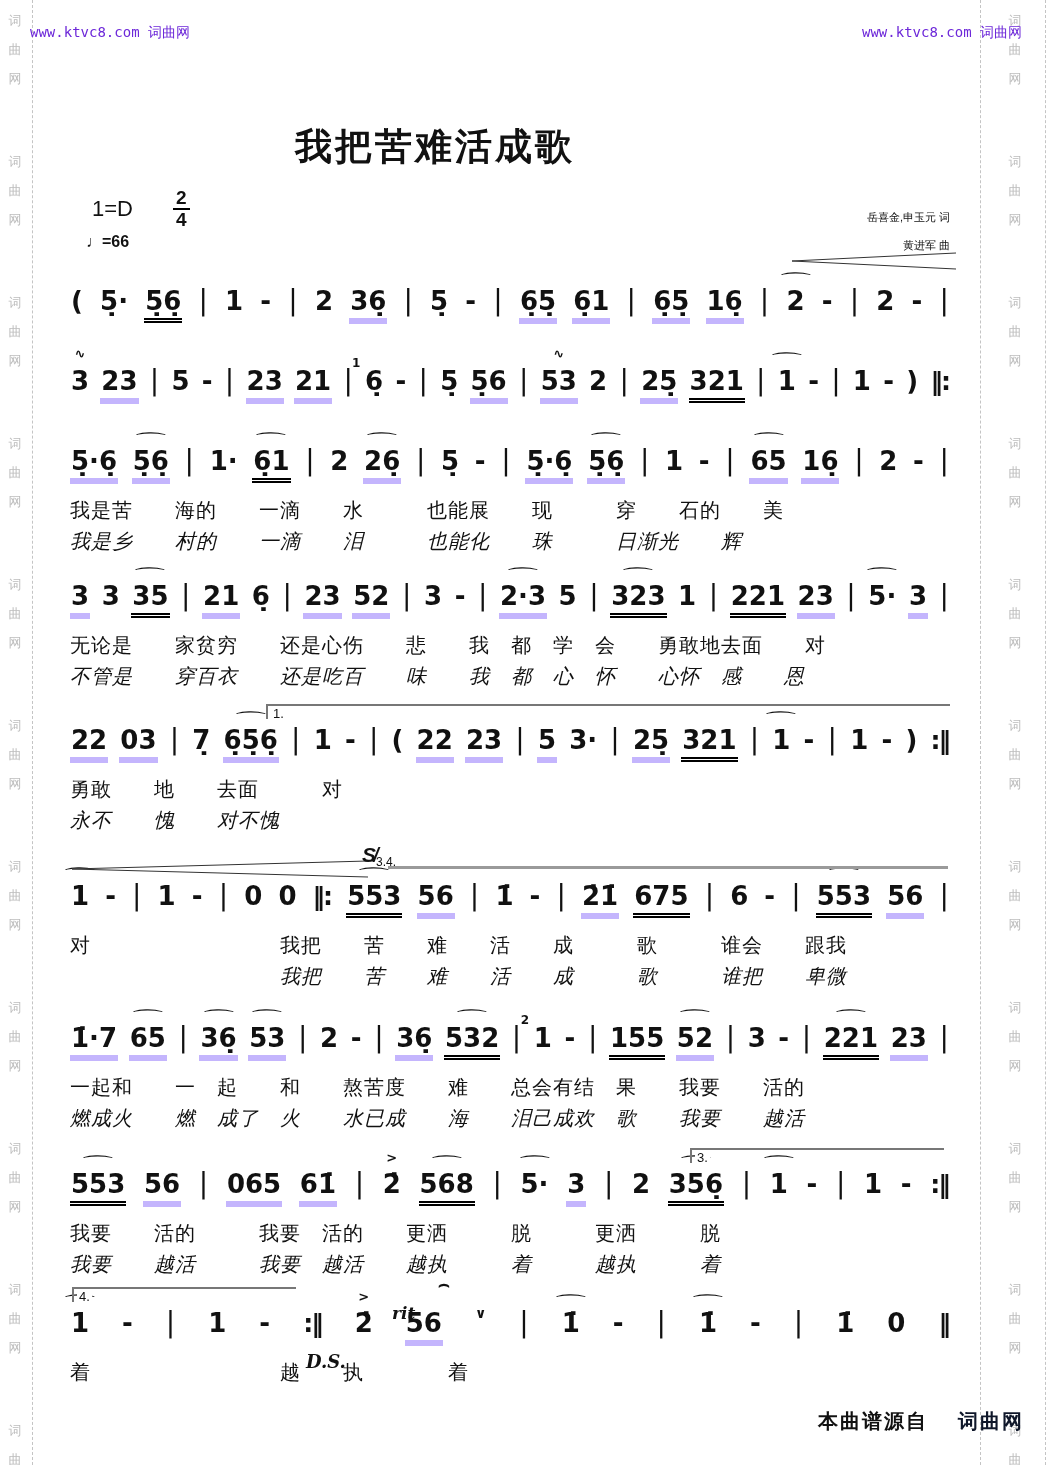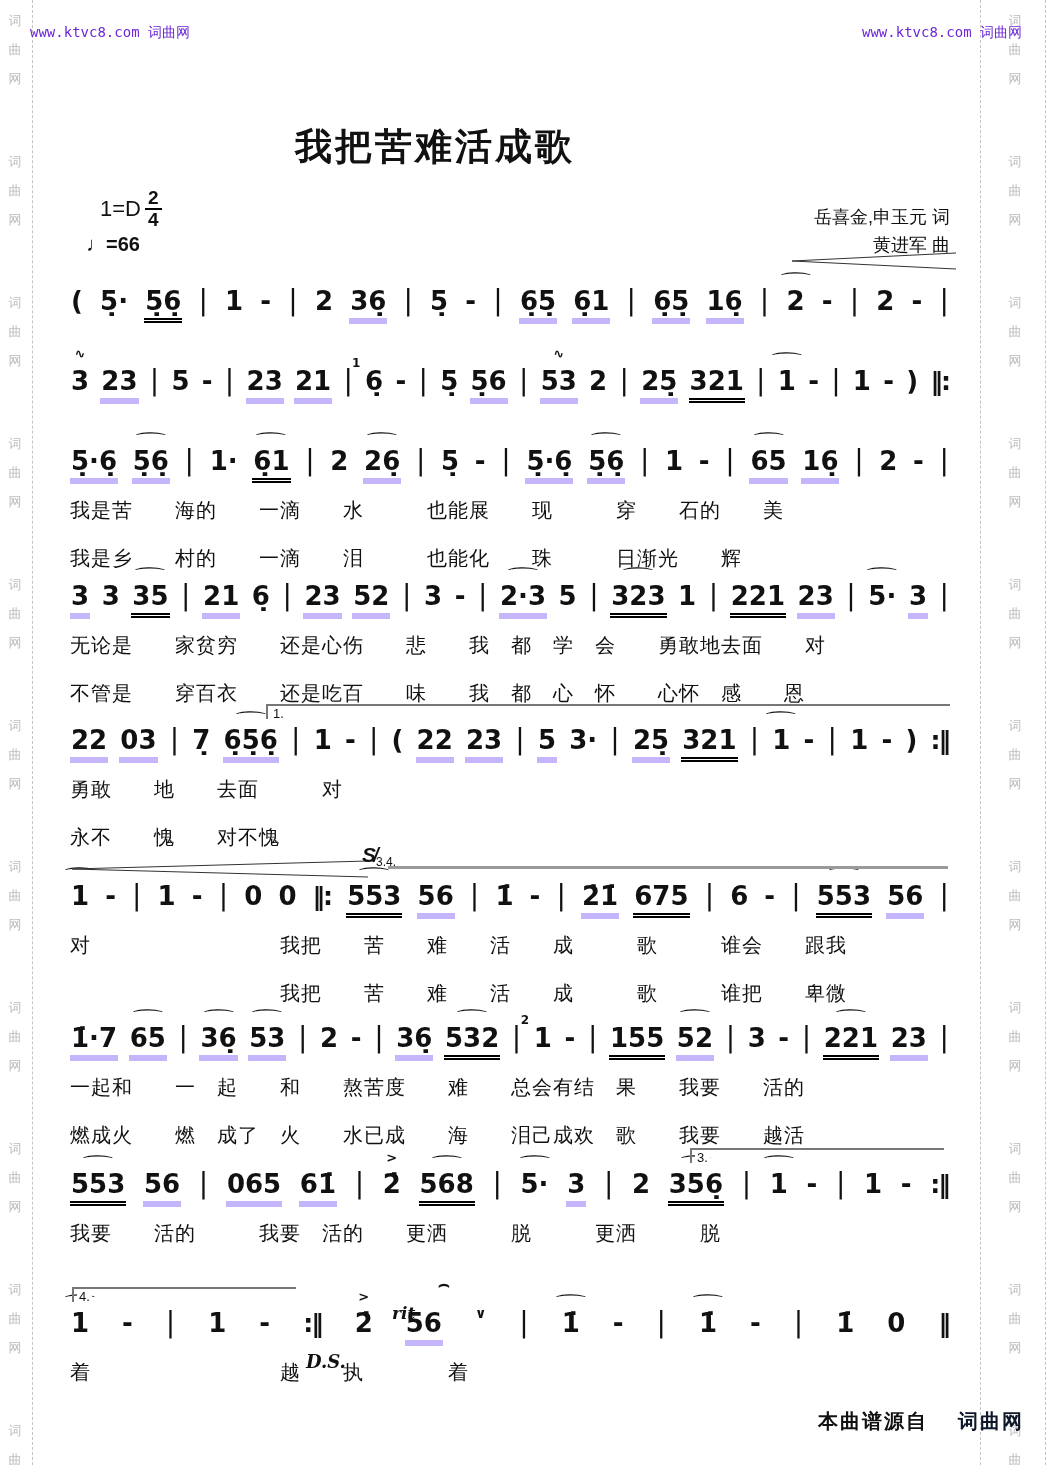--- a/index.html
+++ b/index.html
@@ -10,47 +10,47 @@
   .rail-left{left:2px;} .rail-right{left:1002px;}
   .rail .grp{margin-bottom:54px;}
   .rail .ch{display:block;font-size:13px;line-height:29px;color:#bdbdbd;}
   .vdash{position:absolute;top:0;bottom:0;border-left:1px dashed #c4c4c4;}
   
   .wm{position:absolute;top:24px;font:14px "DejaVu Sans Mono",monospace;color:#6d28d9;white-space:pre;}
   .wm-tl{left:30px;} .wm-tr{right:28px;}
   
   .title{position:absolute;top:122px;left:0;width:870px;text-align:center;
          font-size:37px;font-weight:700;letter-spacing:3px;}
-  .keysig{position:absolute;left:100px;top:188px;font-size:22px;display:flex;align-items:center;}
+  .keysig{position:absolute;left:92px;top:188px;font-size:22px;display:flex;align-items:center;gap:36px;}
   .frac{display:inline-flex;flex-direction:column;margin-left:4px;font-size:19px;font-weight:700;line-height:1.05;text-align:center;}
   .frac .top{border-bottom:2px solid #000;padding:0 3px;}
   .frac .bot{padding:0 3px;}
-  .tempo{position:absolute;left:86px;top:233px;font-size:20px;font-weight:700;}
-  .credits{position:absolute;right:100px;top:203px;text-align:right;font-size:18px;line-height:28px;}
+  .tempo{position:absolute;left:86px;top:233px;font-size:16px;font-weight:700;}
+  .credits{position:absolute;right:100px;top:203px;text-align:right;font-size:11px;line-height:28px;}
   .hairpin{position:absolute;}
   
   #score{position:absolute;left:0;top:0;width:1050px;height:1465px;}
   .system{position:absolute;left:70px;width:880px;}
   .notes{display:flex;justify-content:space-between;align-items:baseline;}
   .tok{position:relative;display:inline-block;font-family:"DejaVu Sans",sans-serif;
        font-weight:700;font-size:26px;line-height:1.25;}
   .tok .main{display:inline-block;padding:0 1px;position:relative;}
   .tok .main.u1{border-bottom:6px solid #c4b5fd;}
   .tok .main.u2{border-bottom:2px solid #000;}
   .tok .main.u2::after{content:"";position:absolute;left:0;right:0;bottom:-5px;border-bottom:2px solid #000;}
   .tok.bar .main{font-weight:400;font-size:28px;}
   .tok.rep .main{font-weight:700;font-size:25px;letter-spacing:-2px;}
   .tok.breath .main{font-size:14px;vertical-align:14px;}
   .above{position:absolute;left:50%;top:-15px;transform:translateX(-50%);font-size:14px;line-height:1;}
   .above.arc{top:-13px;font-size:13px;transform:translateX(-50%) scaleX(2.6);}
   .above.mord{top:-18px;font-size:13px;}
   .above.acc{top:-17px;font-size:13px;font-weight:700;}
   .pre{position:absolute;left:-12px;top:-9px;font-size:12px;font-weight:700;}
   .lyrics{margin-top:13px;font-size:20px;letter-spacing:1px;white-space:pre;font-weight:400;}
-  .lyrics + .lyrics{margin-top:21px;}
+  .lyrics + .lyrics{margin-top:4px;font-style:italic;}
   
   .volta{position:absolute;height:13px;border-top:2px solid #777;border-left:2px solid #777;}
   .volta .vlabel{position:absolute;left:3px;top:0;font-size:13px;font-weight:400;background:#fff;padding:0 2px;}
   .grayline{position:absolute;height:3px;background:#9a9a9a;}
   .mk{position:absolute;line-height:1;}
   .mk-ds{font-style:italic;font-size:18px;font-weight:700;font-family:"DejaVu Serif",serif;}
   .mk-rit{font-style:italic;font-size:17px;font-weight:700;font-family:"DejaVu Serif",serif;}
   .mk-ferm{font-size:18px;font-weight:700;}
   .mk-segno{font-size:21px;font-weight:700;font-style:italic;}
   .mk-segno .sub{font-size:12px;font-style:normal;font-weight:400;vertical-align:-4px;}
@@ -440,20 +440,21 @@
         <span class="tok"><span class="main u2">356̣</span><span class="above arc">⌒</span></span>
         <span class="tok bar"><span class="main">|</span></span>
         <span class="tok"><span class="main">1</span><span class="above arc">⌒</span></span>
         <span class="tok"><span class="main">-</span></span>
         <span class="tok bar"><span class="main">|</span></span>
         <span class="tok"><span class="main">1</span></span>
         <span class="tok"><span class="main">-</span></span>
         <span class="tok rep"><span class="main">:‖</span></span>
       </div>
       <div class="lyrics">我要　　活的　　　我要　活的　　更洒　　　脱　　　更洒　　　脱</div>
+      <div class="lyrics">我要　　越活　　　我要　越活　　越执　　　着　　　越执　　　着</div>
       <div class="volta" style="left: 620px; top: -18px; width: 252px;">
         <span class="vlabel">3.</span>
       </div>
     </div>
     <div class="system" style="top: 1305px;">
       <div class="notes">
         <span class="tok"><span class="main">1</span><span class="above arc">⌒</span></span>
         <span class="tok"><span class="main">-</span></span>
         <span class="tok bar"><span class="main">|</span></span>
         <span class="tok"><span class="main">1</span></span>

